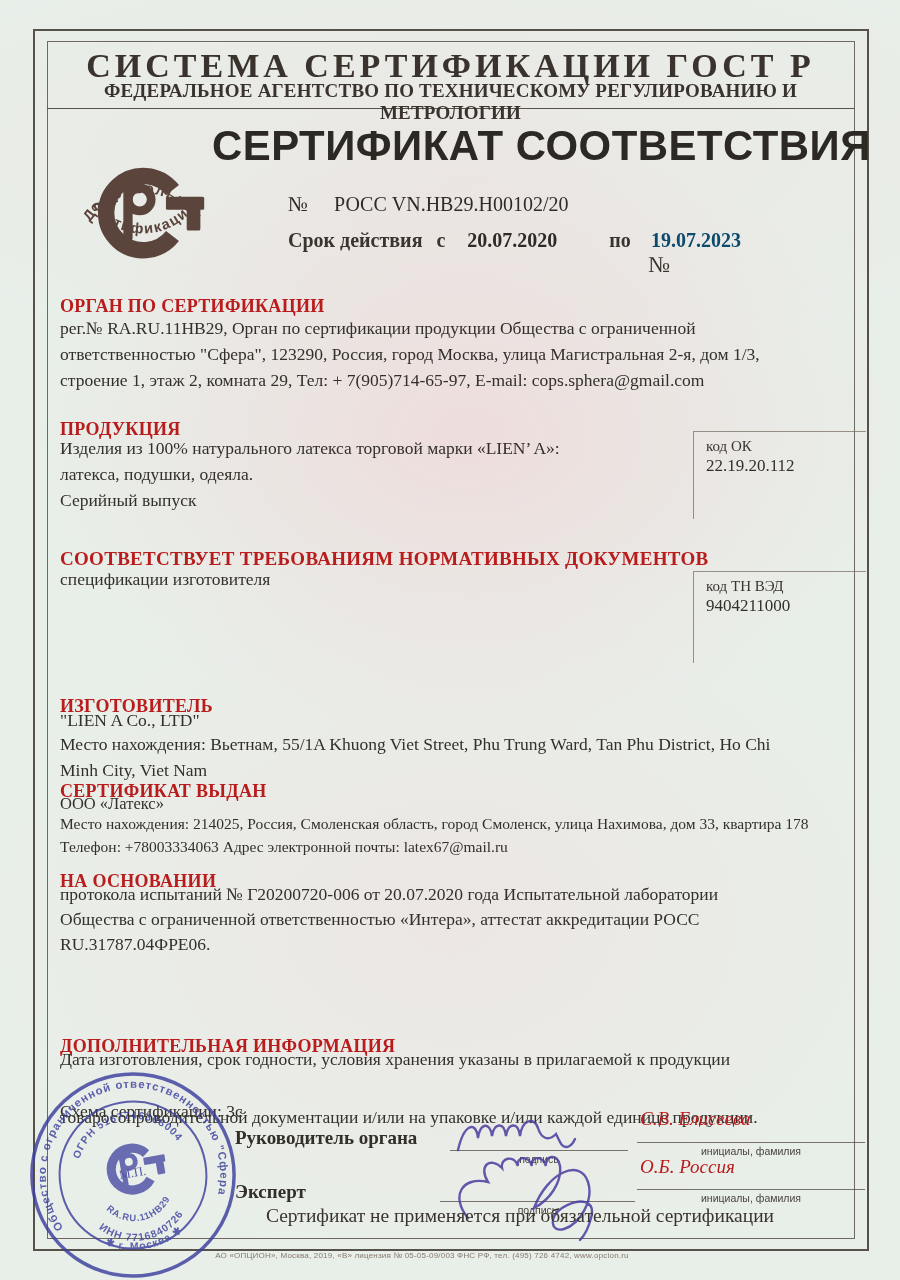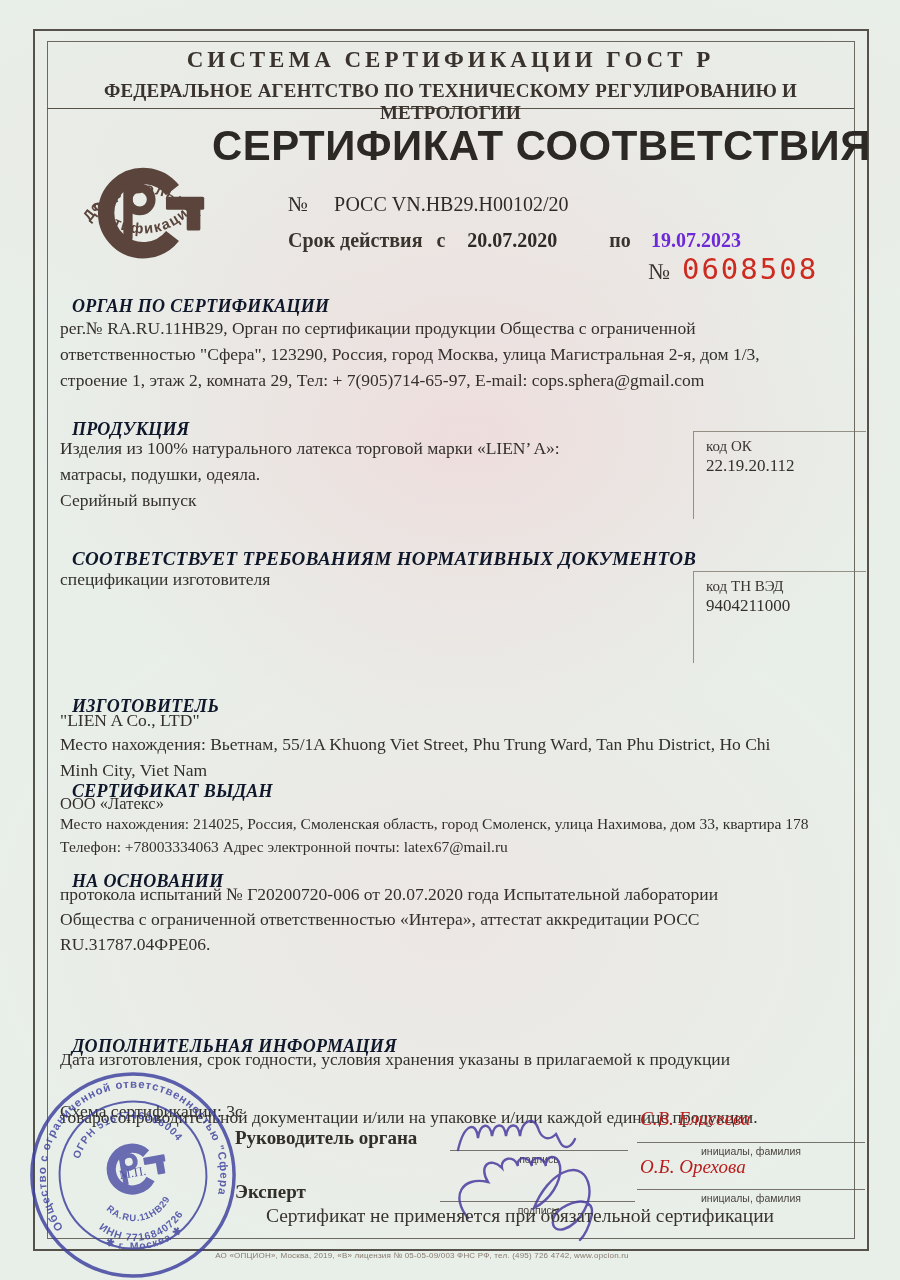--- a/index.html
+++ b/index.html
@@ -12,37 +12,37 @@
       radial-gradient(ellipse 700px 520px at 50% 72%, rgba(243,216,219,.38), rgba(243,216,219,0) 70%),
       radial-gradient(ellipse 900px 300px at 50% 12%, rgba(240,213,216,.30), rgba(240,213,216,0) 75%),
       #e8efe9;
   }
   .abs{position:absolute;}
   
   .frame-outer{left:33px;top:29px;width:832px;height:1218px;border:2.5px solid #565249;}
   .frame-inner{left:47px;top:41px;width:806px;height:1196px;border:1px solid #6e6960;}
   .header-divider{left:47px;top:108px;width:807px;height:0;border-top:1.5px solid #565249;}
   
-  .hdr1{left:47px;top:47px;width:807px;text-align:center;font-weight:bold;font-size:23px;letter-spacing:4px;color:#3a332d;}
+  .hdr1{left:47px;top:47px;width:807px;text-align:center;font-weight:bold;font-size:34px;letter-spacing:4px;color:#3a332d;}
   .hdr2{left:47px;top:80px;width:807px;text-align:center;font-weight:bold;font-size:19px;letter-spacing:.2px;color:#3a332d;}
   
   .doc-title{left:212px;top:121px;font-family:"Liberation Sans",sans-serif;font-weight:bold;font-size:43px;letter-spacing:.5px;color:#2c2824;transform:scaleX(.975);transform-origin:left;white-space:nowrap;}
   .certno-row{left:288px;top:192px;white-space:nowrap;}
   .certno-row .num{font-size:21px;color:#2e2b27;}
   .certno-row .val{font-weight:normal;font-size:20px;margin-left:26px;color:#2e2b27;}
   .validity-row{left:288px;top:229px;white-space:nowrap;font-weight:bold;font-size:20px;color:#3a342e;}
   .validity-row .s{margin-left:14px;}
   .validity-row .from{margin-left:22px;color:#2e2b27;}
   .validity-row .po{margin-left:52px;}
-  .validity-row .to{margin-left:20px;color:#6d28d9;}
+  .validity-row .to{margin-left:20px;color:#0c4a6e;}
   .blankno{left:648px;top:252px;white-space:nowrap;display:flex;align-items:baseline;gap:12px;}
   .blankno .num{font-size:23px;color:#3a332d;}
   .blankno .val{font-family:"DejaVu Sans Mono",monospace;font-size:29px;letter-spacing:2px;color:#cd2b20;}
   
-  .sec-title{left:72px;font-weight:bold;font-size:18px;letter-spacing:.3px;color:#0f172a;white-space:nowrap;font-style:italic;}
+  .sec-title{left:60px;font-weight:bold;font-size:18px;letter-spacing:.3px;color:#b91c1c;white-space:nowrap;}
   .sec-title.wide{font-size:19px;}
   .body-line{left:60px;font-size:17.5px;white-space:nowrap;color:#33302b;}
   .body-line.sm{font-size:15.5px;}
   
   .code-box{left:693px;width:173px;border-top:1px solid rgba(120,112,100,.75);border-left:1px solid rgba(120,112,100,.75);padding:6px 4px 0 12px;box-sizing:border-box;}
   .code-box .lbl{font-size:15px;color:#3a352f;}
   .code-box .val{font-size:17px;color:#33302b;margin-top:1px;}
   
   .sig-label{left:235px;font-weight:bold;font-size:19px;color:#322e28;white-space:nowrap;}
   .sig-line{height:0;border-bottom:1.2px solid rgba(90,84,76,.8);}
@@ -86,31 +86,30 @@
 <div class="abs certno-row">
   <span class="num">№</span><span class="val">РОСС VN.НВ29.Н00102/20</span>
 </div>
 
 <div class="abs validity-row">
   <span>Срок действия</span><span class="s">с</span><span class="from">20.07.2020</span><span class="po">по</span><span class="to">19.07.2023</span>
 </div>
 
 <div class="abs blankno">
   <span class="num">№</span>
-  <span class="val">0608508</span>
 </div>
 
 <div class="abs sec-title" style="top:296px;">ОРГАН ПО СЕРТИФИКАЦИИ</div>
 <div class="abs body-line" style="top:318px;">рег.№ RA.RU.11НВ29, Орган по сертификации продукции Общества с ограниченной</div>
 <div class="abs body-line" style="top:344px;">ответственностью "Сфера", 123290, Россия, город Москва, улица Магистральная 2-я, дом 1/3,</div>
 <div class="abs body-line" style="top:370px;">строение 1, этаж 2, комната 29, Тел: + 7(905)714-65-97, E-mail: cops.sphera@gmail.com</div>
 
 <div class="abs sec-title" style="top:419px;">ПРОДУКЦИЯ</div>
 <div class="abs body-line" style="top:438px;">Изделия из 100% натурального латекса торговой марки «LIEN’ A»:</div>
-<div class="abs body-line" style="top:464px;">матрасы, подушки, одеяла.</div>
+<div class="abs body-line" style="top:464px;">латекса, подушки, одеяла.</div>
 <div class="abs body-line" style="top:490px;">Серийный выпуск</div>
 <div class="abs code-box" style="top:431px;height:88px;">
   <div class="lbl">код ОК</div>
   <div class="val">22.19.20.112</div>
 </div>
 
 <div class="abs sec-title wide" style="top:548px;">СООТВЕТСТВУЕТ ТРЕБОВАНИЯМ НОРМАТИВНЫХ ДОКУМЕНТОВ</div>
 <div class="abs body-line" style="top:569px;">спецификации изготовителя</div>
 <div class="abs code-box" style="top:571px;height:92px;">
   <div class="lbl">код ТН ВЭД</div>
@@ -138,21 +137,21 @@
 <div class="abs body-line" style="top:1101px;">Схема сертификации: 3с</div>
 
 <div class="abs sig-name" style="left:640px;top:1108px;width:220px;">С.В. Елисеева</div>
 <div class="abs sig-line" style="left:637px;top:1142px;width:228px;"></div>
 <div class="abs sig-caption" style="left:637px;top:1145px;width:228px;">инициалы, фамилия</div>
 
 <div class="abs sig-label" style="top:1127px;">Руководитель органа</div>
 <div class="abs sig-line" style="left:450px;top:1150px;width:178px;"></div>
 <div class="abs sig-caption" style="left:450px;top:1153px;width:178px;">подпись</div>
 
-<div class="abs sig-name" style="left:640px;top:1156px;width:220px;">О.Б. Орехова</div>
+<div class="abs sig-name" style="left:640px;top:1156px;width:220px;">О.Б. Россия</div>
 <div class="abs sig-line" style="left:637px;top:1189px;width:228px;"></div>
 <div class="abs sig-caption" style="left:637px;top:1192px;width:228px;">инициалы, фамилия</div>
 
 <div class="abs sig-label" style="top:1181px;">Эксперт</div>
 <div class="abs sig-line" style="left:440px;top:1201px;width:195px;"></div>
 <div class="abs sig-caption" style="left:440px;top:1204px;width:195px;">подпись</div>
 
 <svg class="abs" style="left:428px;top:1096px;" width="290" height="155" viewBox="0 0 290 155">
   <g fill="none" stroke="#4a3da0" stroke-width="2.4" stroke-linecap="round" opacity=".85">
     <path d="M30,54 C36,28 48,24 50,42 C52,27 62,25 64,40 C66,27 76,25 78,40 C80,27 90,25 92,40 C94,24 106,20 110,32 C113,42 120,46 128,38 L132,46 C136,54 143,52 147,43"></path>

